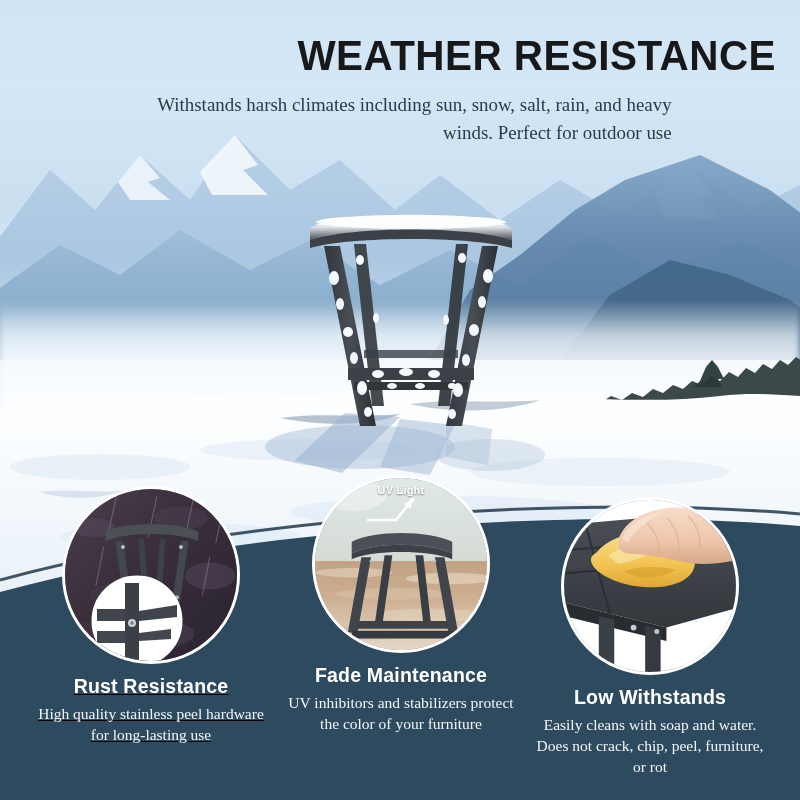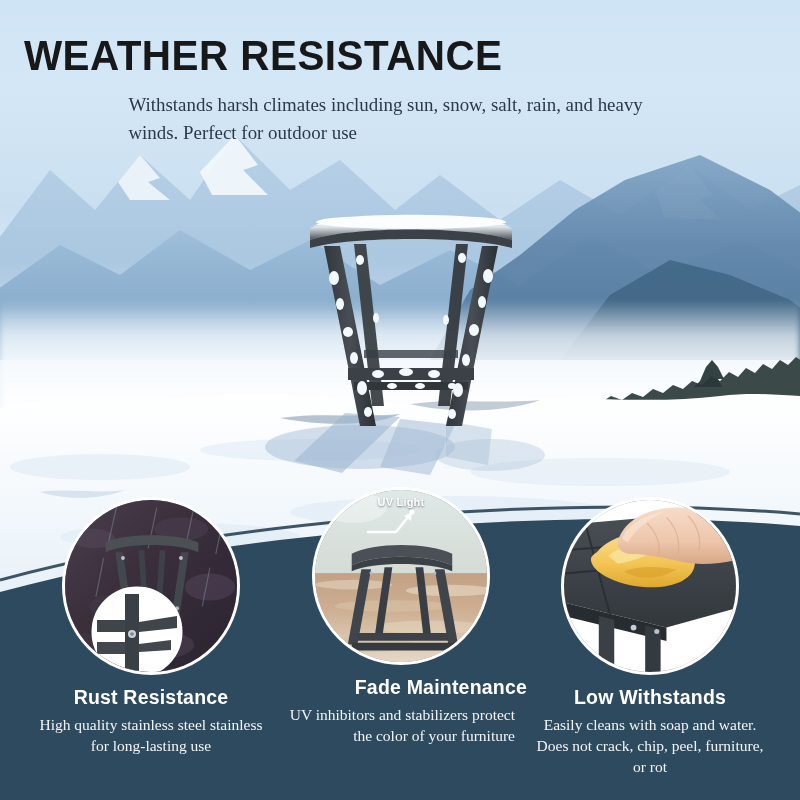--- a/index.html
+++ b/index.html
@@ -62,21 +62,21 @@
     position: absolute;
     left: -20px; top: 372px;
     width: 840px; height: 260px;
   }
 
   
   .header-block {
     position: absolute;
     left: 0; top: 34px;
     width: 800px;
-    text-align: left;
+    text-align: right;
     z-index: 20;
   }
   .title {
     font-family: "Liberation Sans", sans-serif;
     font-weight: 700;
     font-size: 43px;
     letter-spacing: 0.5px;
     color: #17181a;
     line-height: 1;
     margin: 0;
@@ -119,22 +119,22 @@
     position: absolute;
     left: 0; top: 0;
     width: 800px; height: 800px;
     z-index: 20;
   }
   .feature {
     position: absolute;
     width: 252px;
     text-align: center;
   }
-  .feature-1 { left: 25px;  top: 497px; }
-  .feature-2 { left: 275px; top: 487px; text-align: right; }
+  .feature-1 { left: 25px;  top: 486px; text-decoration: underline; }
+  .feature-2 { left: 275px; top: 475px; }
   .feature-3 { left: 524px; top: 497px; }
 
   .circle-wrap {
     position: relative;
     width: 178px;
     height: 178px;
     margin: 0 auto;
     border-radius: 50%;
     border: 3px solid #ffffff;
     box-sizing: border-box;
@@ -396,21 +396,21 @@
             <path d="M6,34 L34,34 L34,46 L6,46 Z" fill="#3f454b"></path>
             <path d="M48,36 L86,30 L86,42 L48,46 Z" fill="#3f454b"></path>
             <path d="M6,56 L34,56 L34,68 L6,68 Z" fill="#42484e"></path>
             <path d="M48,58 L80,54 L80,64 L48,66 Z" fill="#42484e"></path>
             <circle cx="41" cy="48" r="4" fill="#c9d2da"></circle>
             <circle cx="41" cy="48" r="1.8" fill="#7c8691"></circle>
           </g>
         </svg>
       </div>
       <div class="feature-title">Rust Resistance</div>
-      <div class="feature-desc">High quality stainless steel stainless for long-lasting use</div>
+      <div class="feature-desc">High quality stainless peel hardware for long-lasting use</div>
     </div>
 
     <div class="feature feature-2">
       <div class="circle-wrap">
         <svg class="circle-img" viewBox="0 0 178 178" preserveAspectRatio="none">
           <defs>
             <linearGradient id="beachSkyG" x1="0" y1="0" x2="0" y2="1">
               <stop offset="0%" stop-color="#dfe9e8"></stop>
               <stop offset="55%" stop-color="#d4d9d2"></stop>
               <stop offset="100%" stop-color="#c8c5b4"></stop>

